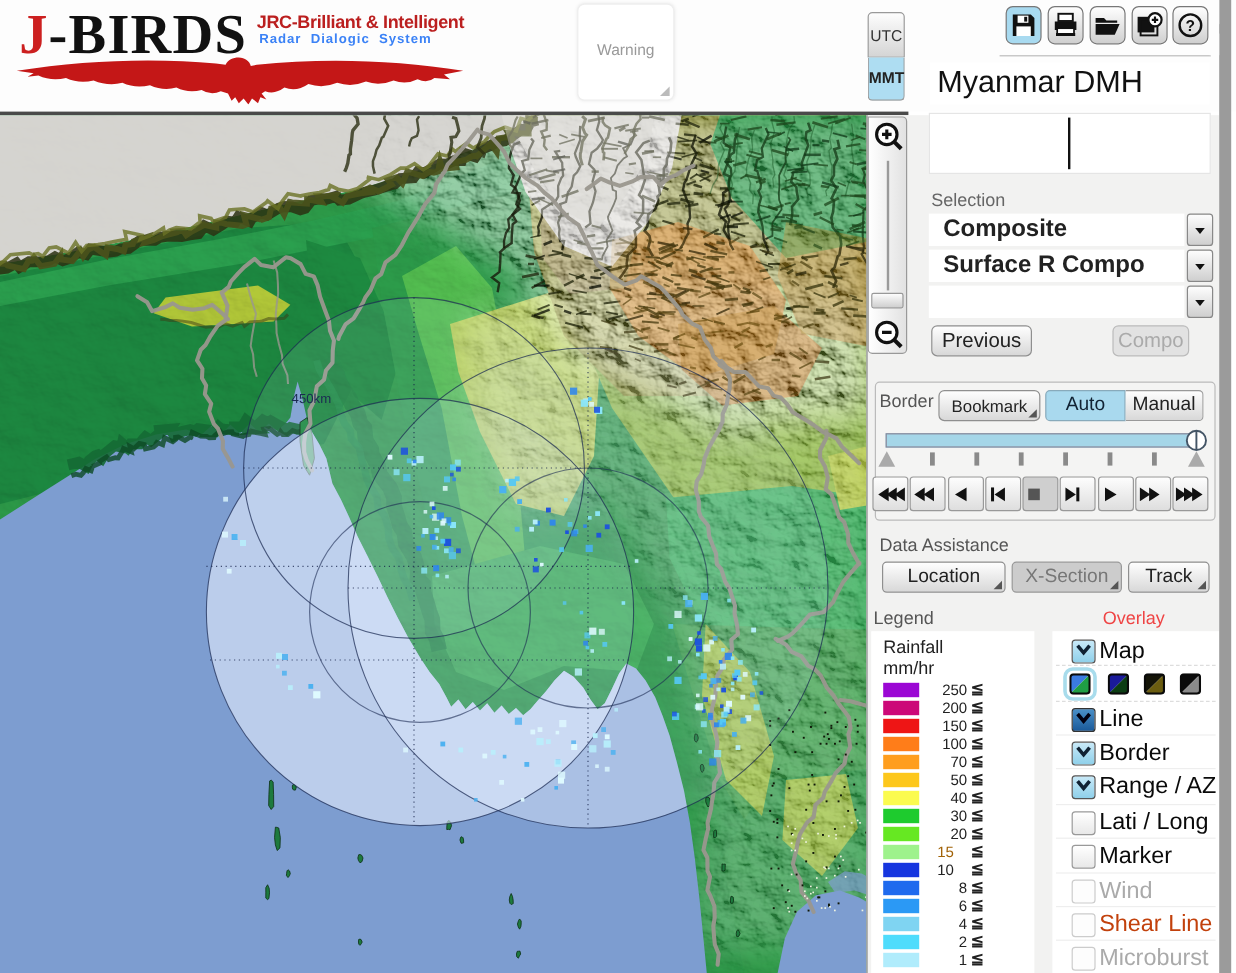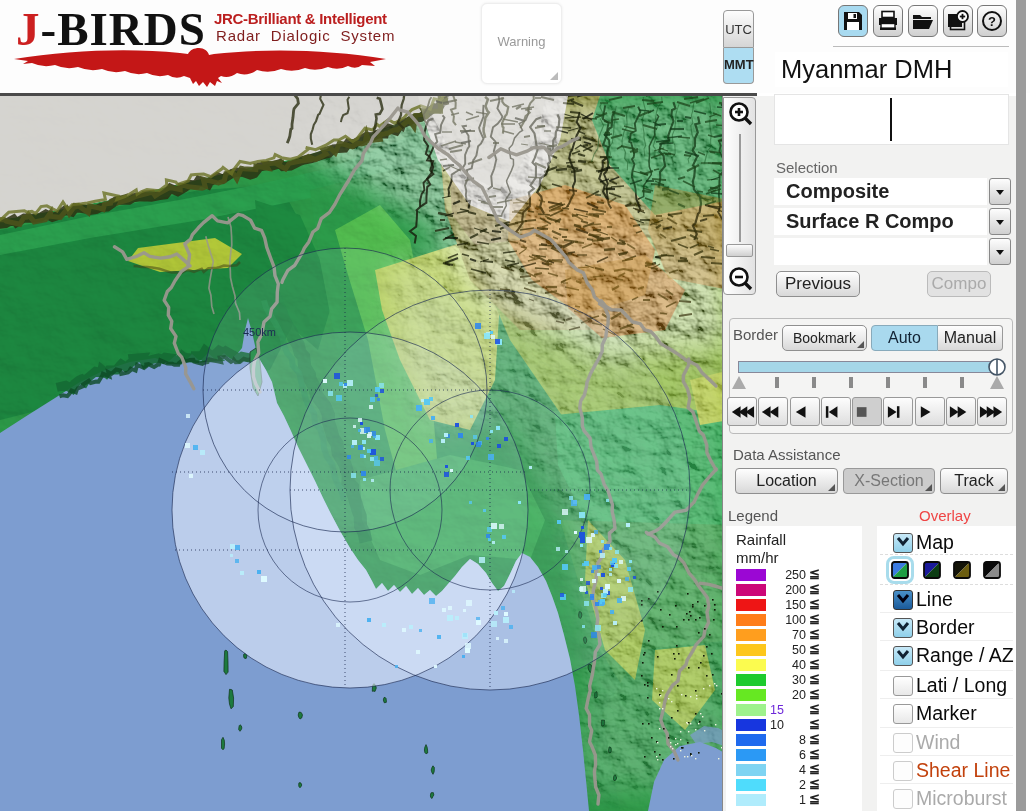--- a/index.html
+++ b/index.html
@@ -7,21 +7,21 @@
 .abs{position:absolute}
 .btn{background:linear-gradient(#fefefe,#d8d8d8);border:1px solid #8f8f8f;border-radius:5px}
 .grad{background:linear-gradient(#fefefe,#d8d8d8)}
 .cornertri{position:absolute;right:2px;bottom:2px;width:0;height:0;border-left:7px solid transparent;border-bottom:7px solid #555}
 </style></head><body>
 <div id="page">
 <div class="abs" style="left:0;top:0;width:1030px;height:93px;background:#fdfdfd"></div>
     <div class="abs" style="left:0;top:93px;width:757px;height:3px;background:#4a4a4a"></div>
     <div class="abs" style="left:16px;top:2px;width:420px;height:56px;font-family:'Liberation Serif',serif;font-weight:bold;font-size:47px;letter-spacing:1px"><span style="color:#cc2020">J</span><span style="color:#111">-BIRDS</span></div>
     <div class="abs" style="left:214px;top:10px;color:#bb1f1f;font-weight:bold;font-size:15px;letter-spacing:-0.3px">JRC-Brilliant &amp; Intelligent</div>
-    <div class="abs" style="left:216px;top:27px;color:#7f1d1d;font-weight:normal;font-size:15px;letter-spacing:0.8px">Radar&nbsp; Dialogic&nbsp; System</div>
+    <div class="abs" style="left:216px;top:27px;color:#3b82f6;font-weight:bold;font-size:11px;letter-spacing:0.8px">Radar&nbsp; Dialogic&nbsp; System</div>
     <svg class="abs" style="left:10px;top:45px" width="380" height="42" viewBox="0 0 380 42">
 <path fill="#c41717" d="M4,14
 C60,5 120,3 170,8 L178,9
 C180,5 184,3 189,3 C194,3 198,6 199,10 L204,9
 C260,3 320,5 376,14
 L360,17 L365,21 L352,20
 Q346,25 338,21 Q328,26 318,22 Q306,27 295,23 Q283,28 271,24 Q259,29 247,25
 Q237,32 227,28 Q219,34 211,31
 L208,33 L212,38 L207,36 L205,41 L200,37 L197,42 L193,37 L189,41 L186,36 L183,39 L180,33
 L174,31
@@ -1161,24 +1161,24 @@
     <div class="abs" style="left:736px;top:659px;width:30px;height:12px;background:#fbfb4f"></div>
     <div class="abs" style="left:770px;top:658px;width:36px;text-align:right;font-size:12.5px;color:#222">40</div>
     <div class="abs" style="left:809px;top:656px;font-size:13px;color:#222;font-weight:bold">≦</div>
     <div class="abs" style="left:736px;top:674px;width:30px;height:12px;background:#1ecb2e"></div>
     <div class="abs" style="left:770px;top:673px;width:36px;text-align:right;font-size:12.5px;color:#222">30</div>
     <div class="abs" style="left:809px;top:671px;font-size:13px;color:#222;font-weight:bold">≦</div>
     <div class="abs" style="left:736px;top:689px;width:30px;height:12px;background:#66e822"></div>
     <div class="abs" style="left:770px;top:688px;width:36px;text-align:right;font-size:12.5px;color:#222">20</div>
     <div class="abs" style="left:809px;top:686px;font-size:13px;color:#222;font-weight:bold">≦</div>
     <div class="abs" style="left:736px;top:704px;width:30px;height:12px;background:#9ef28c"></div>
-    <div class="abs" style="left:770px;top:703px;width:36px;text-align:left;font-size:12.5px;color:#6d28d9">15</div>
+    <div class="abs" style="left:770px;top:703px;width:36px;text-align:center;font-size:12.5px;color:#a16207">15</div>
     <div class="abs" style="left:809px;top:701px;font-size:13px;color:#222;font-weight:bold">≦</div>
     <div class="abs" style="left:736px;top:719px;width:30px;height:12px;background:#1736df"></div>
-    <div class="abs" style="left:770px;top:718px;width:36px;text-align:left;font-size:12.5px;color:#222">10</div>
+    <div class="abs" style="left:770px;top:718px;width:36px;text-align:center;font-size:12.5px;color:#222">10</div>
     <div class="abs" style="left:809px;top:716px;font-size:13px;color:#222;font-weight:bold">≦</div>
     <div class="abs" style="left:736px;top:734px;width:30px;height:12px;background:#1f6aee"></div>
     <div class="abs" style="left:770px;top:733px;width:36px;text-align:right;font-size:12.5px;color:#222">8</div>
     <div class="abs" style="left:809px;top:731px;font-size:13px;color:#222;font-weight:bold">≦</div>
     <div class="abs" style="left:736px;top:749px;width:30px;height:12px;background:#2b99f5"></div>
     <div class="abs" style="left:770px;top:748px;width:36px;text-align:right;font-size:12.5px;color:#222">6</div>
     <div class="abs" style="left:809px;top:746px;font-size:13px;color:#222;font-weight:bold">≦</div>
     <div class="abs" style="left:736px;top:764px;width:30px;height:12px;background:#7fd4f2"></div>
     <div class="abs" style="left:770px;top:763px;width:36px;text-align:right;font-size:12.5px;color:#222">4</div>
     <div class="abs" style="left:809px;top:761px;font-size:13px;color:#222;font-weight:bold">≦</div>

